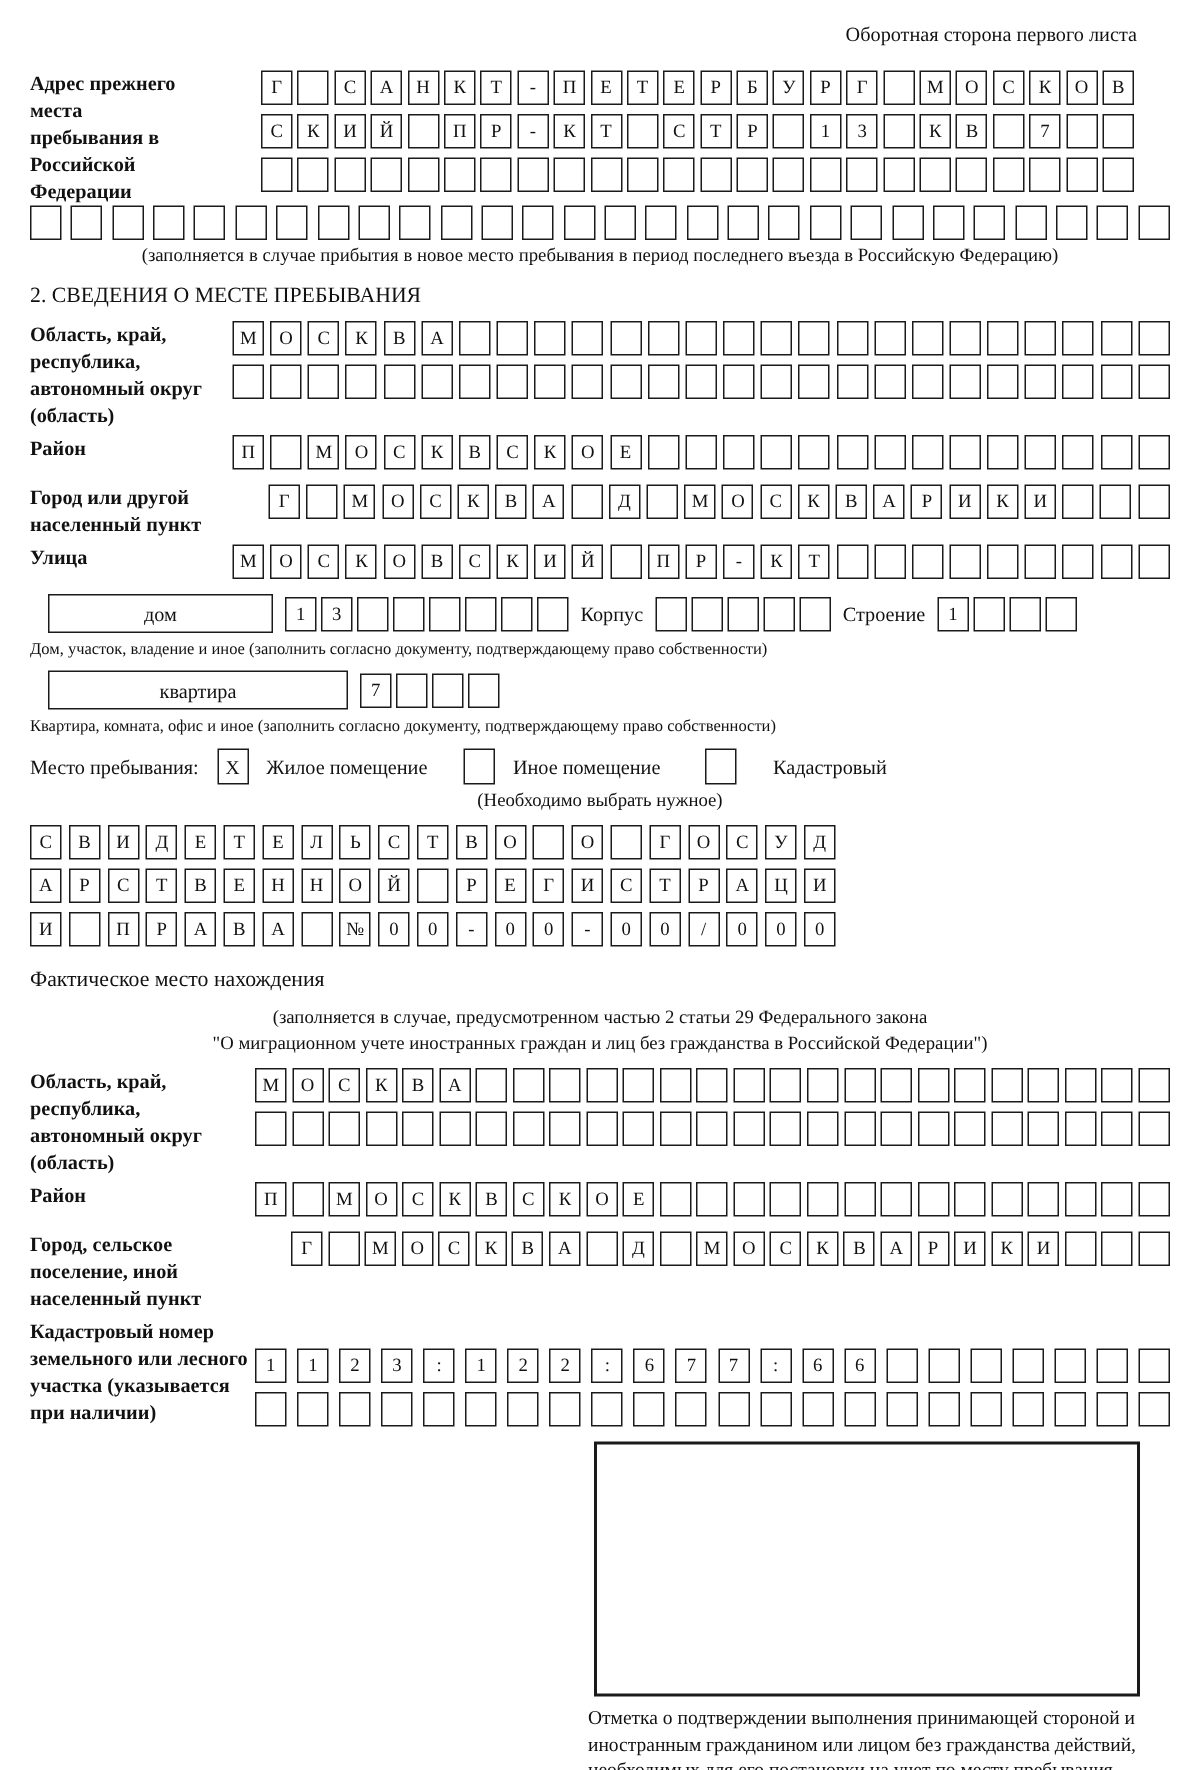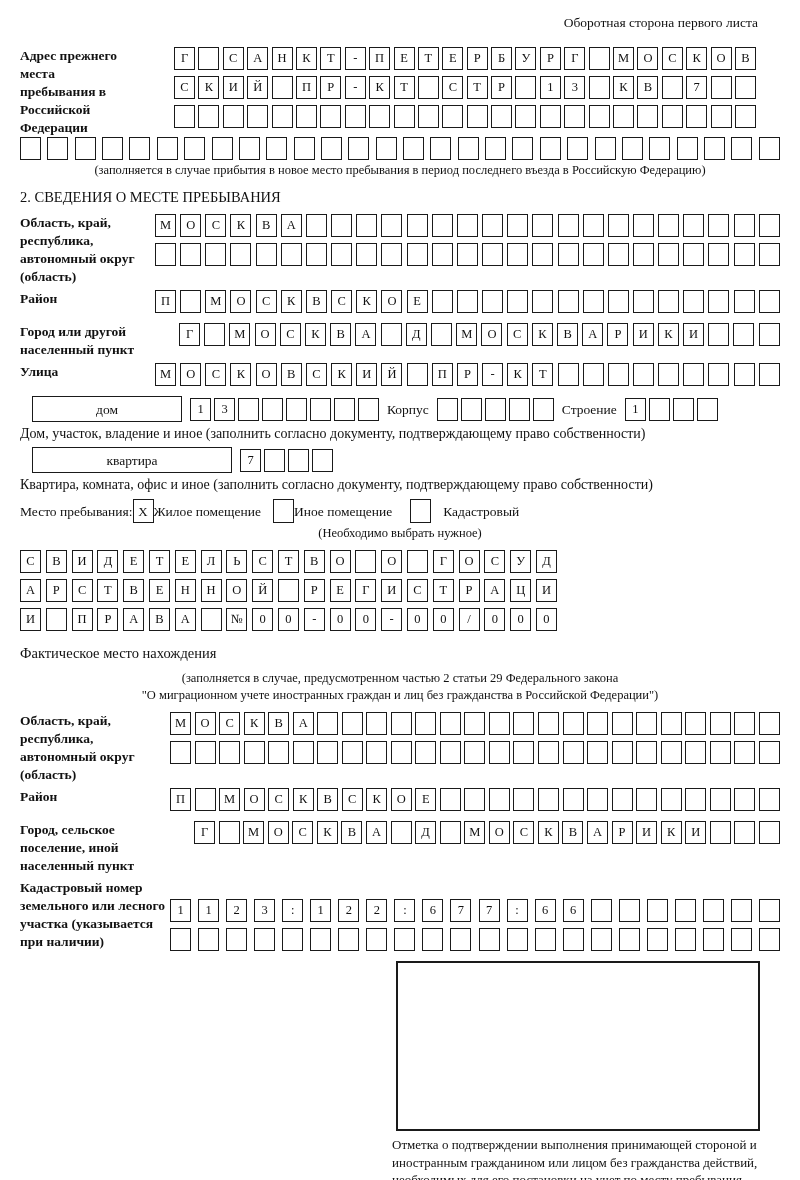--- a/index.html
+++ b/index.html
@@ -43,23 +43,23 @@
   .fact .grid { width:610px; }
   .fact .grid.indent { width:586px; margin-left:24px; }
 
   .inline-box {
     border:1.5px solid #1a1a1a; height:26px;
     display:flex; align-items:center; justify-content:center;
     font-size:13.5px;
   }
   .domrow, .kvartrow { display:flex; align-items:center; margin-bottom:3px; }
   .domrow .lbl, .kvartrow .lbl { font-size:13.5px; padding:0 8px; }
-  .smallnote { font-size:14px; margin-bottom:5px; }
-
-  .stayrow { display:flex; align-items:center; gap:0; margin:6px 0 2px 0; }
+  .smallnote { font-size:11px; margin-bottom:5px; }
+
+  .stayrow { display:flex; align-items:center; gap:12px; margin:6px 0 2px 0; }
   .staylabel { font-size:13.5px; }
   .checkbox {
     width:21px; height:24px; border:1.5px solid #1a1a1a;
     display:flex; align-items:center; justify-content:center; font-size:13px;
   }
   .center-note { text-align:center; font-size:12.5px; margin-bottom:8px; }
 
   .doc .flabel { width:223px; }
   .doc .grid { width:537px; }
 

